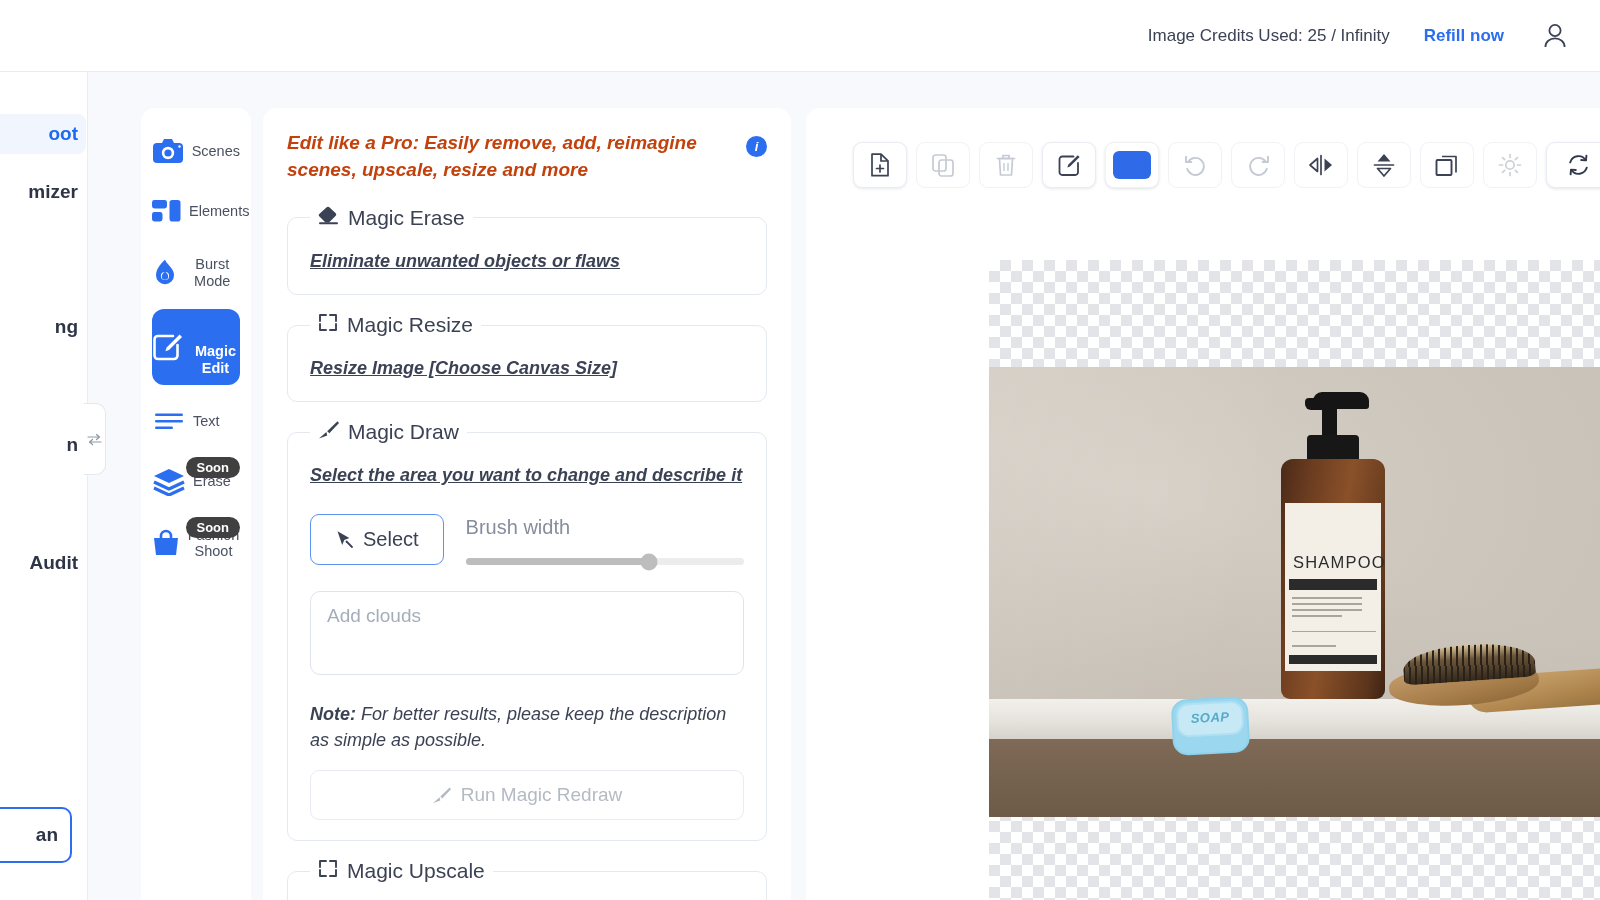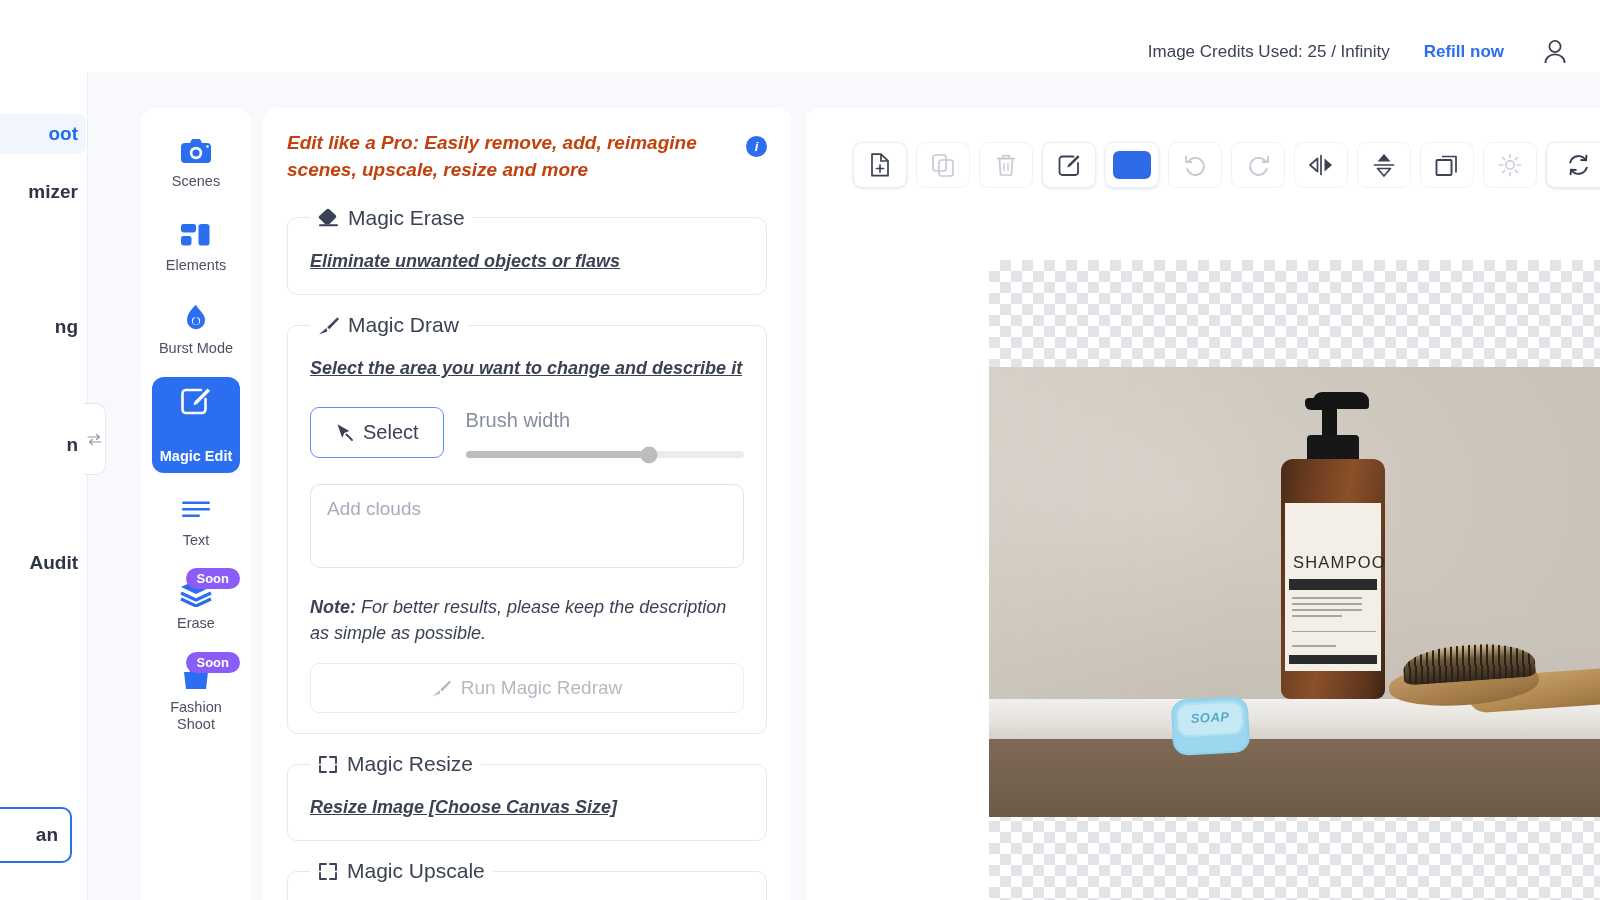--- a/index.html
+++ b/index.html
@@ -7,21 +7,21 @@
     width: 1600px; height: 900px;
     overflow: hidden;
     font-family: "Liberation Sans", sans-serif;
     background: #ffffff;
     color: #313849;
   }
   #app { position: relative; width: 1600px; height: 900px; }
 
   
   .header {
-    position: absolute; top: 16px; left: 0; width: 1600px; height: 72px;
+    position: absolute; top: 0; left: 0; width: 1600px; height: 72px;
     background: #ffffff; border-bottom: 1px solid #e9ecf2;
     display: flex; align-items: center;
   }
 
   .header-right {
     margin-left: auto; display: flex; align-items: center;
     gap: 34px; padding-right: 28px;
   }
   .credits { font-size: 17px; color: #3b4254; }
   .refill { font-size: 17px; color: #2b6ef0; font-weight: bold; cursor: pointer; }
@@ -70,33 +70,33 @@
   .rail {
     position: absolute; left: 53px; top: 36px;
     width: 110px; height: 836px;
     background: #ffffff; border-radius: 14px;
     padding-top: 18px;
     display: flex; flex-direction: column; align-items: center;
   }
   .rail-item {
     position: relative; width: 88px; padding: 10px 0 8px;
     margin-bottom: 12px; border-radius: 12px;
-    display: flex; flex-direction: column; align-items: center;
+    display: flex; flex-direction: row; align-items: center;
     gap: 7px; cursor: pointer;
   }
   .rail-item.active { background: #2b6ef0; }
   .rail-icon { width: 34px; height: 30px; display: flex; align-items: center; justify-content: center; }
   .rail-label {
     font-size: 14.5px; color: #4a5162; text-align: center;
     line-height: 1.15; font-weight: 500;
   }
   .rail-item.active .rail-label { color: #ffffff; font-weight: bold; margin-top: 24px; }
   .soon-badge {
     position: absolute; top: 0px; right: 0px;
-    background: #8b5cf6; color: #fff; font-size: 13px; font-weight: bold;
+    background: #404040; color: #fff; font-size: 13px; font-weight: bold;
     padding: 3px 11px; border-radius: 11px; z-index: 3;
   }
 
   
   .panel {
     position: absolute; left: 175px; top: 36px;
     width: 528px; height: 836px;
     background: #ffffff; border-radius: 14px;
     padding: 22px 24px 0 24px;
     overflow: hidden;
@@ -113,21 +113,21 @@
     color: #fff; font-size: 13px; font-weight: bold; font-style: italic;
     display: flex; align-items: center; justify-content: center;
     flex: 0 0 auto; margin-top: 6px; cursor: pointer;
   }
 
   fieldset.section {
     border: 1px solid #e4e8ef; border-radius: 10px;
     padding: 8px 22px 20px 22px; margin-bottom: 18px;
   }
   fieldset.section legend {
-    padding: 0 8px; display: flex; align-items: center; gap: 9px;
+    padding: 0 8px; display: flex; align-items: flex-start; gap: 9px;
     font-size: 21px; color: #3b4254; font-weight: 500;
   }
   .section-desc {
     font-size: 18px; font-style: italic; font-weight: bold;
     color: #3b4254; line-height: 1.45; margin-top: 10px; text-decoration: underline;
   }
 
   .draw-row { display: flex; align-items: flex-start; gap: 22px; margin-top: 26px; }
   .select-btn {
     border: 1.6px solid #5b93f2; border-radius: 9px; background: #fff;
@@ -450,20 +450,30 @@
 
       <fieldset class="section">
         <legend>
           <svg width="21" height="19" viewBox="0 0 21 19">
             <path d="M7.5 16.5 1.5 10.6a2 2 0 0 1 0-2.9l6.9-6.2a2.4 2.4 0 0 1 3.2 0l5.9 5.6a2 2 0 0 1 0 2.9l-6.5 6.5z" fill="#3b4254"></path>
             <rect x="1" y="16.2" width="19" height="2.1" rx="1" fill="#3b4254"></rect>
           </svg>
           <span>Magic Erase</span>
         </legend>
         <div class="section-desc">Eliminate unwanted objects or flaws</div>
+      </fieldset>
+
+      <fieldset class="section">
+        <legend>
+          <svg width="20" height="19" viewBox="0 0 20 19">
+            <path d="M8 2H2v6M12 2h6v6M12 17h6v-6M8 17H2v-6" fill="none" stroke="#3b4254" stroke-width="1.9" stroke-linecap="round" stroke-linejoin="round"></path>
+          </svg>
+          <span>Magic Resize</span>
+        </legend>
+        <div class="section-desc">Resize Image [Choose Canvas Size]</div>
       </fieldset>
 
       <fieldset class="section">
         <legend>
           <svg width="21" height="19" viewBox="0 0 21 19">
             <path d="M19.5 1.2 9.2 11.2l2.1 2.1L21 3.1z" fill="#3b4254"></path>
             <path d="M8.4 12 1 18.6l8.2-3.1z" fill="#3b4254"></path>
           </svg>
           <span>Magic Draw</span>
         </legend>
@@ -492,30 +502,20 @@
           <b>Note:</b><span> For better results, please keep the description as simple as possible.</span>
         </div>
 
         <div class="run-btn">
           <svg width="19" height="18" viewBox="0 0 21 19">
             <path d="M19.5 1.2 9.2 11.2l2.1 2.1L21 3.1z" fill="#b4bac4"></path>
             <path d="M8.4 12 1 18.6l8.2-3.1z" fill="#b4bac4"></path>
           </svg>
           <span>Run Magic Redraw</span>
         </div>
-      </fieldset>
-
-      <fieldset class="section">
-        <legend>
-          <svg width="20" height="19" viewBox="0 0 20 19">
-            <path d="M8 2H2v6M12 2h6v6M12 17h6v-6M8 17H2v-6" fill="none" stroke="#3b4254" stroke-width="1.9" stroke-linecap="round" stroke-linejoin="round"></path>
-          </svg>
-          <span>Magic Resize</span>
-        </legend>
-        <div class="section-desc">Resize Image [Choose Canvas Size]</div>
       </fieldset>
 
       <fieldset class="section">
         <legend>
           <svg width="20" height="19" viewBox="0 0 20 19">
             <path d="M8 2H2v6M12 2h6v6M12 17h6v-6M8 17H2v-6" fill="none" stroke="#3b4254" stroke-width="1.9" stroke-linecap="round" stroke-linejoin="round"></path>
           </svg>
           <span>Magic Upscale</span>
         </legend>
       </fieldset>

